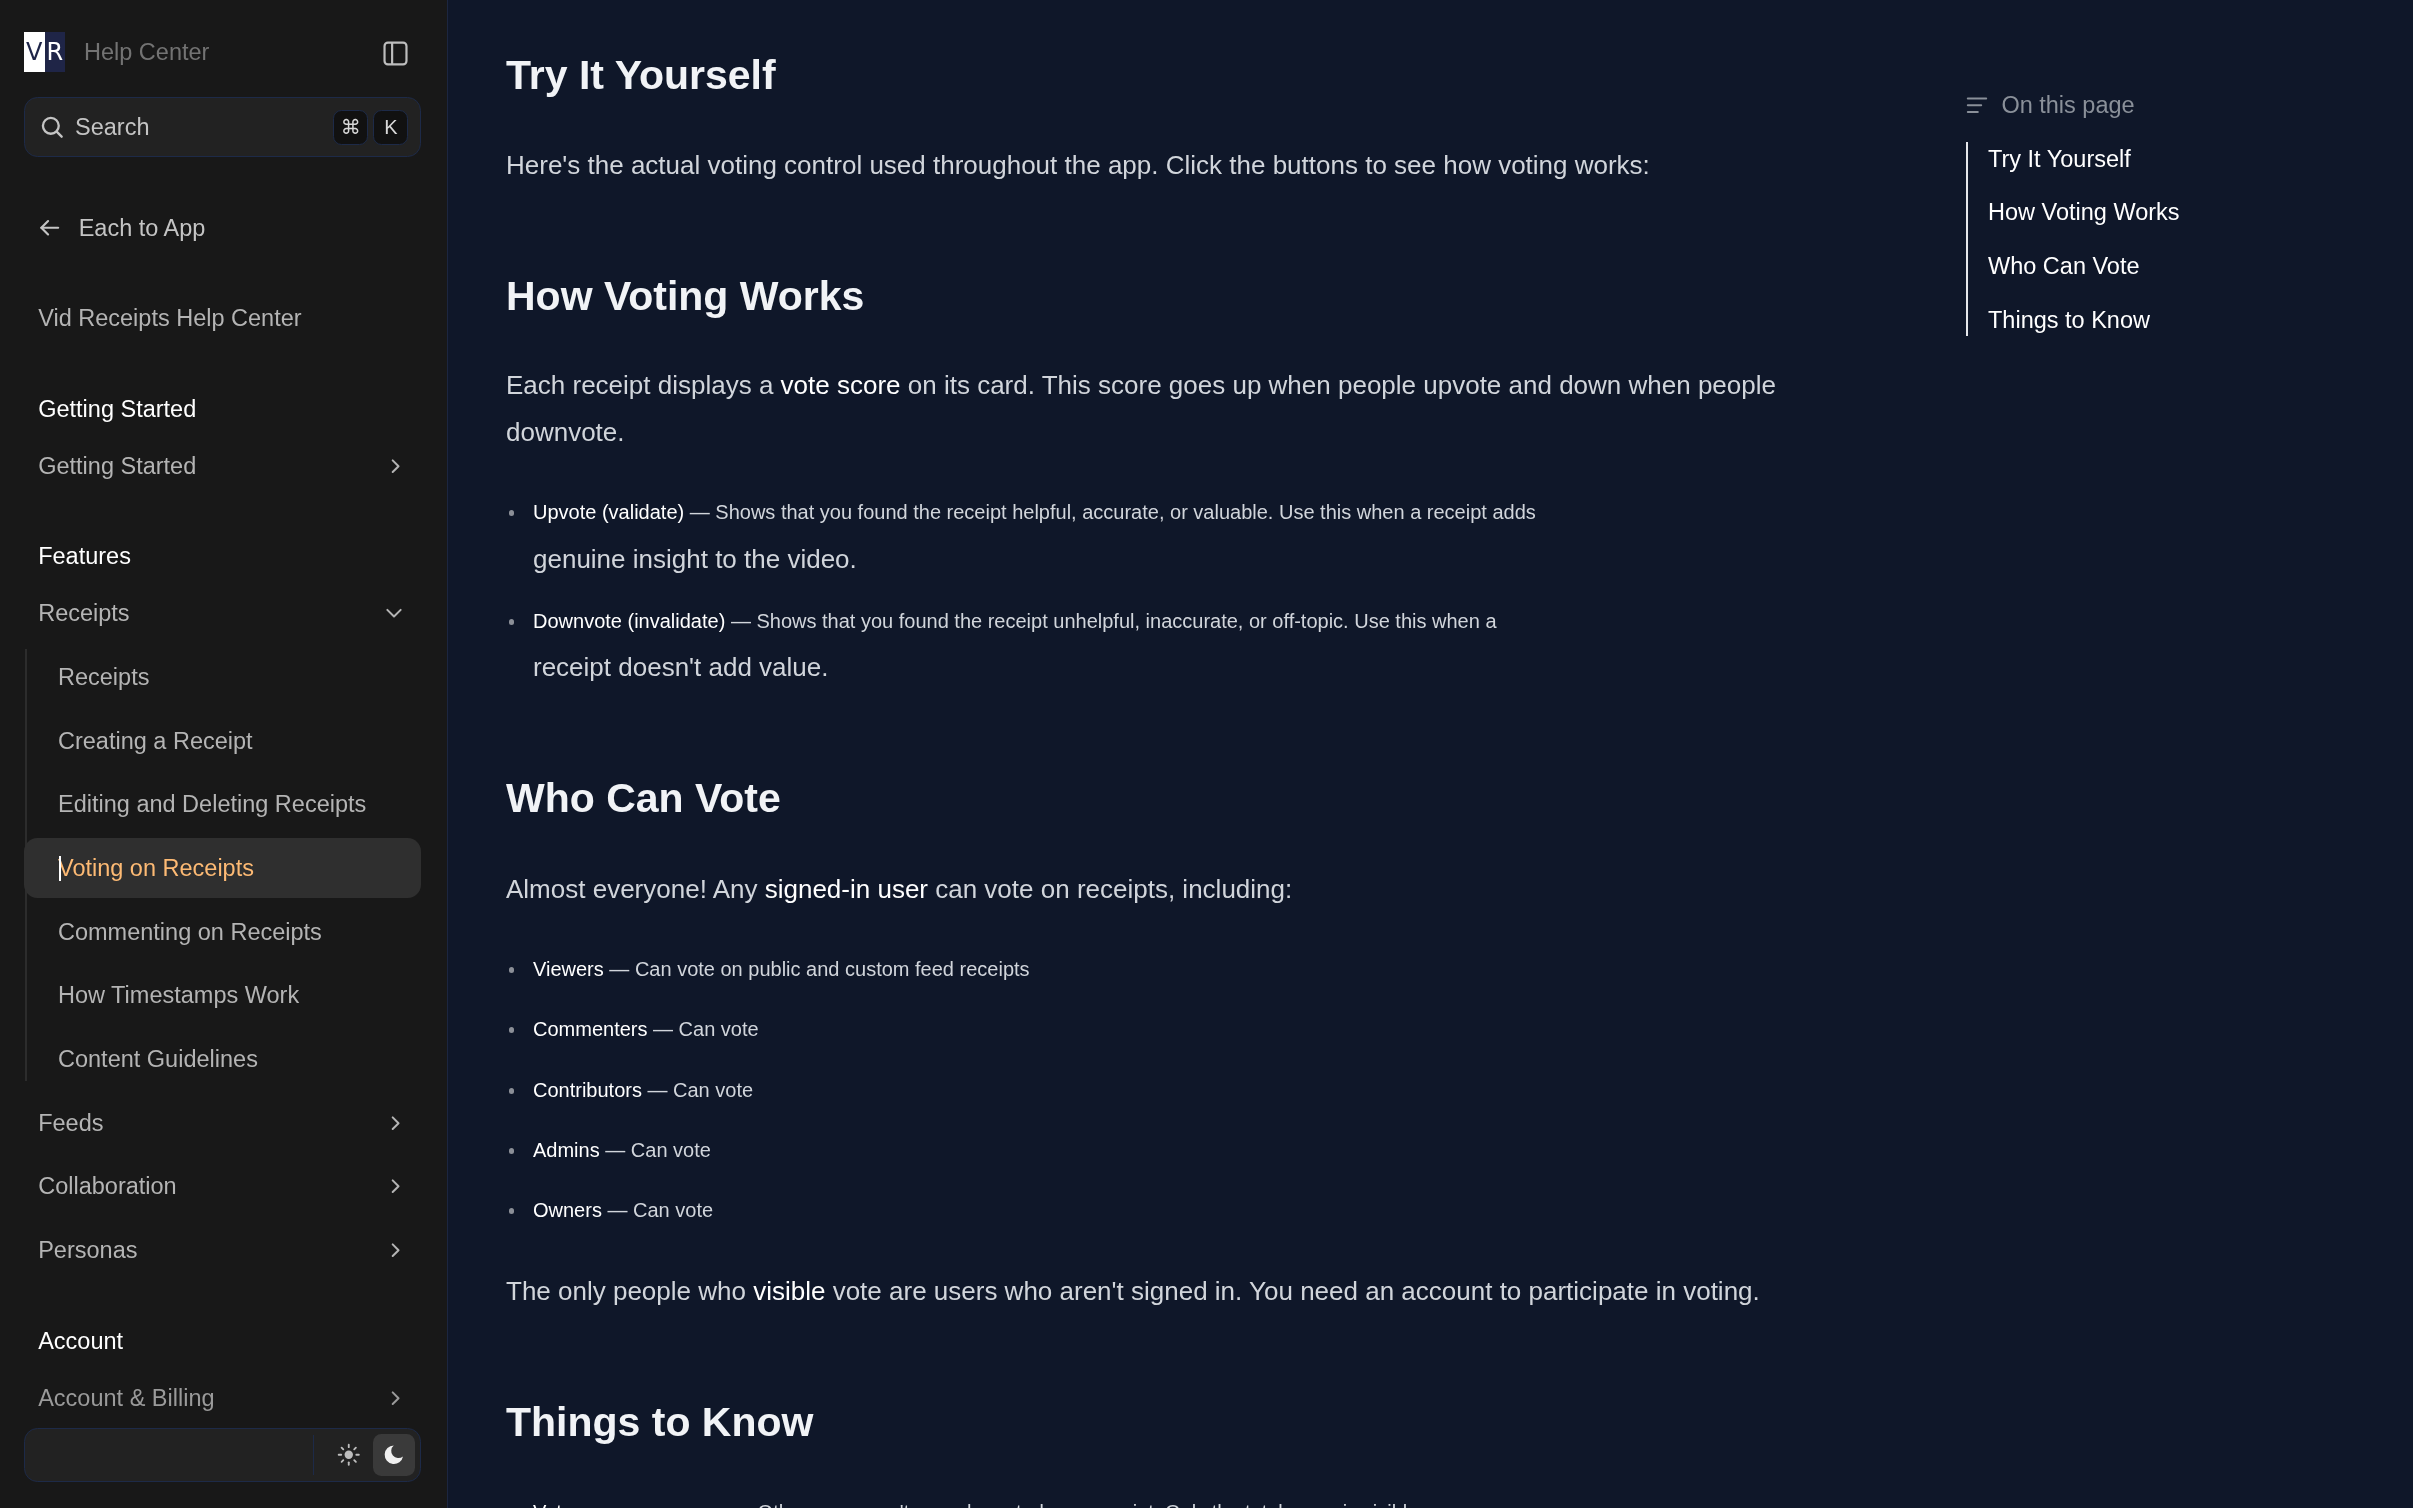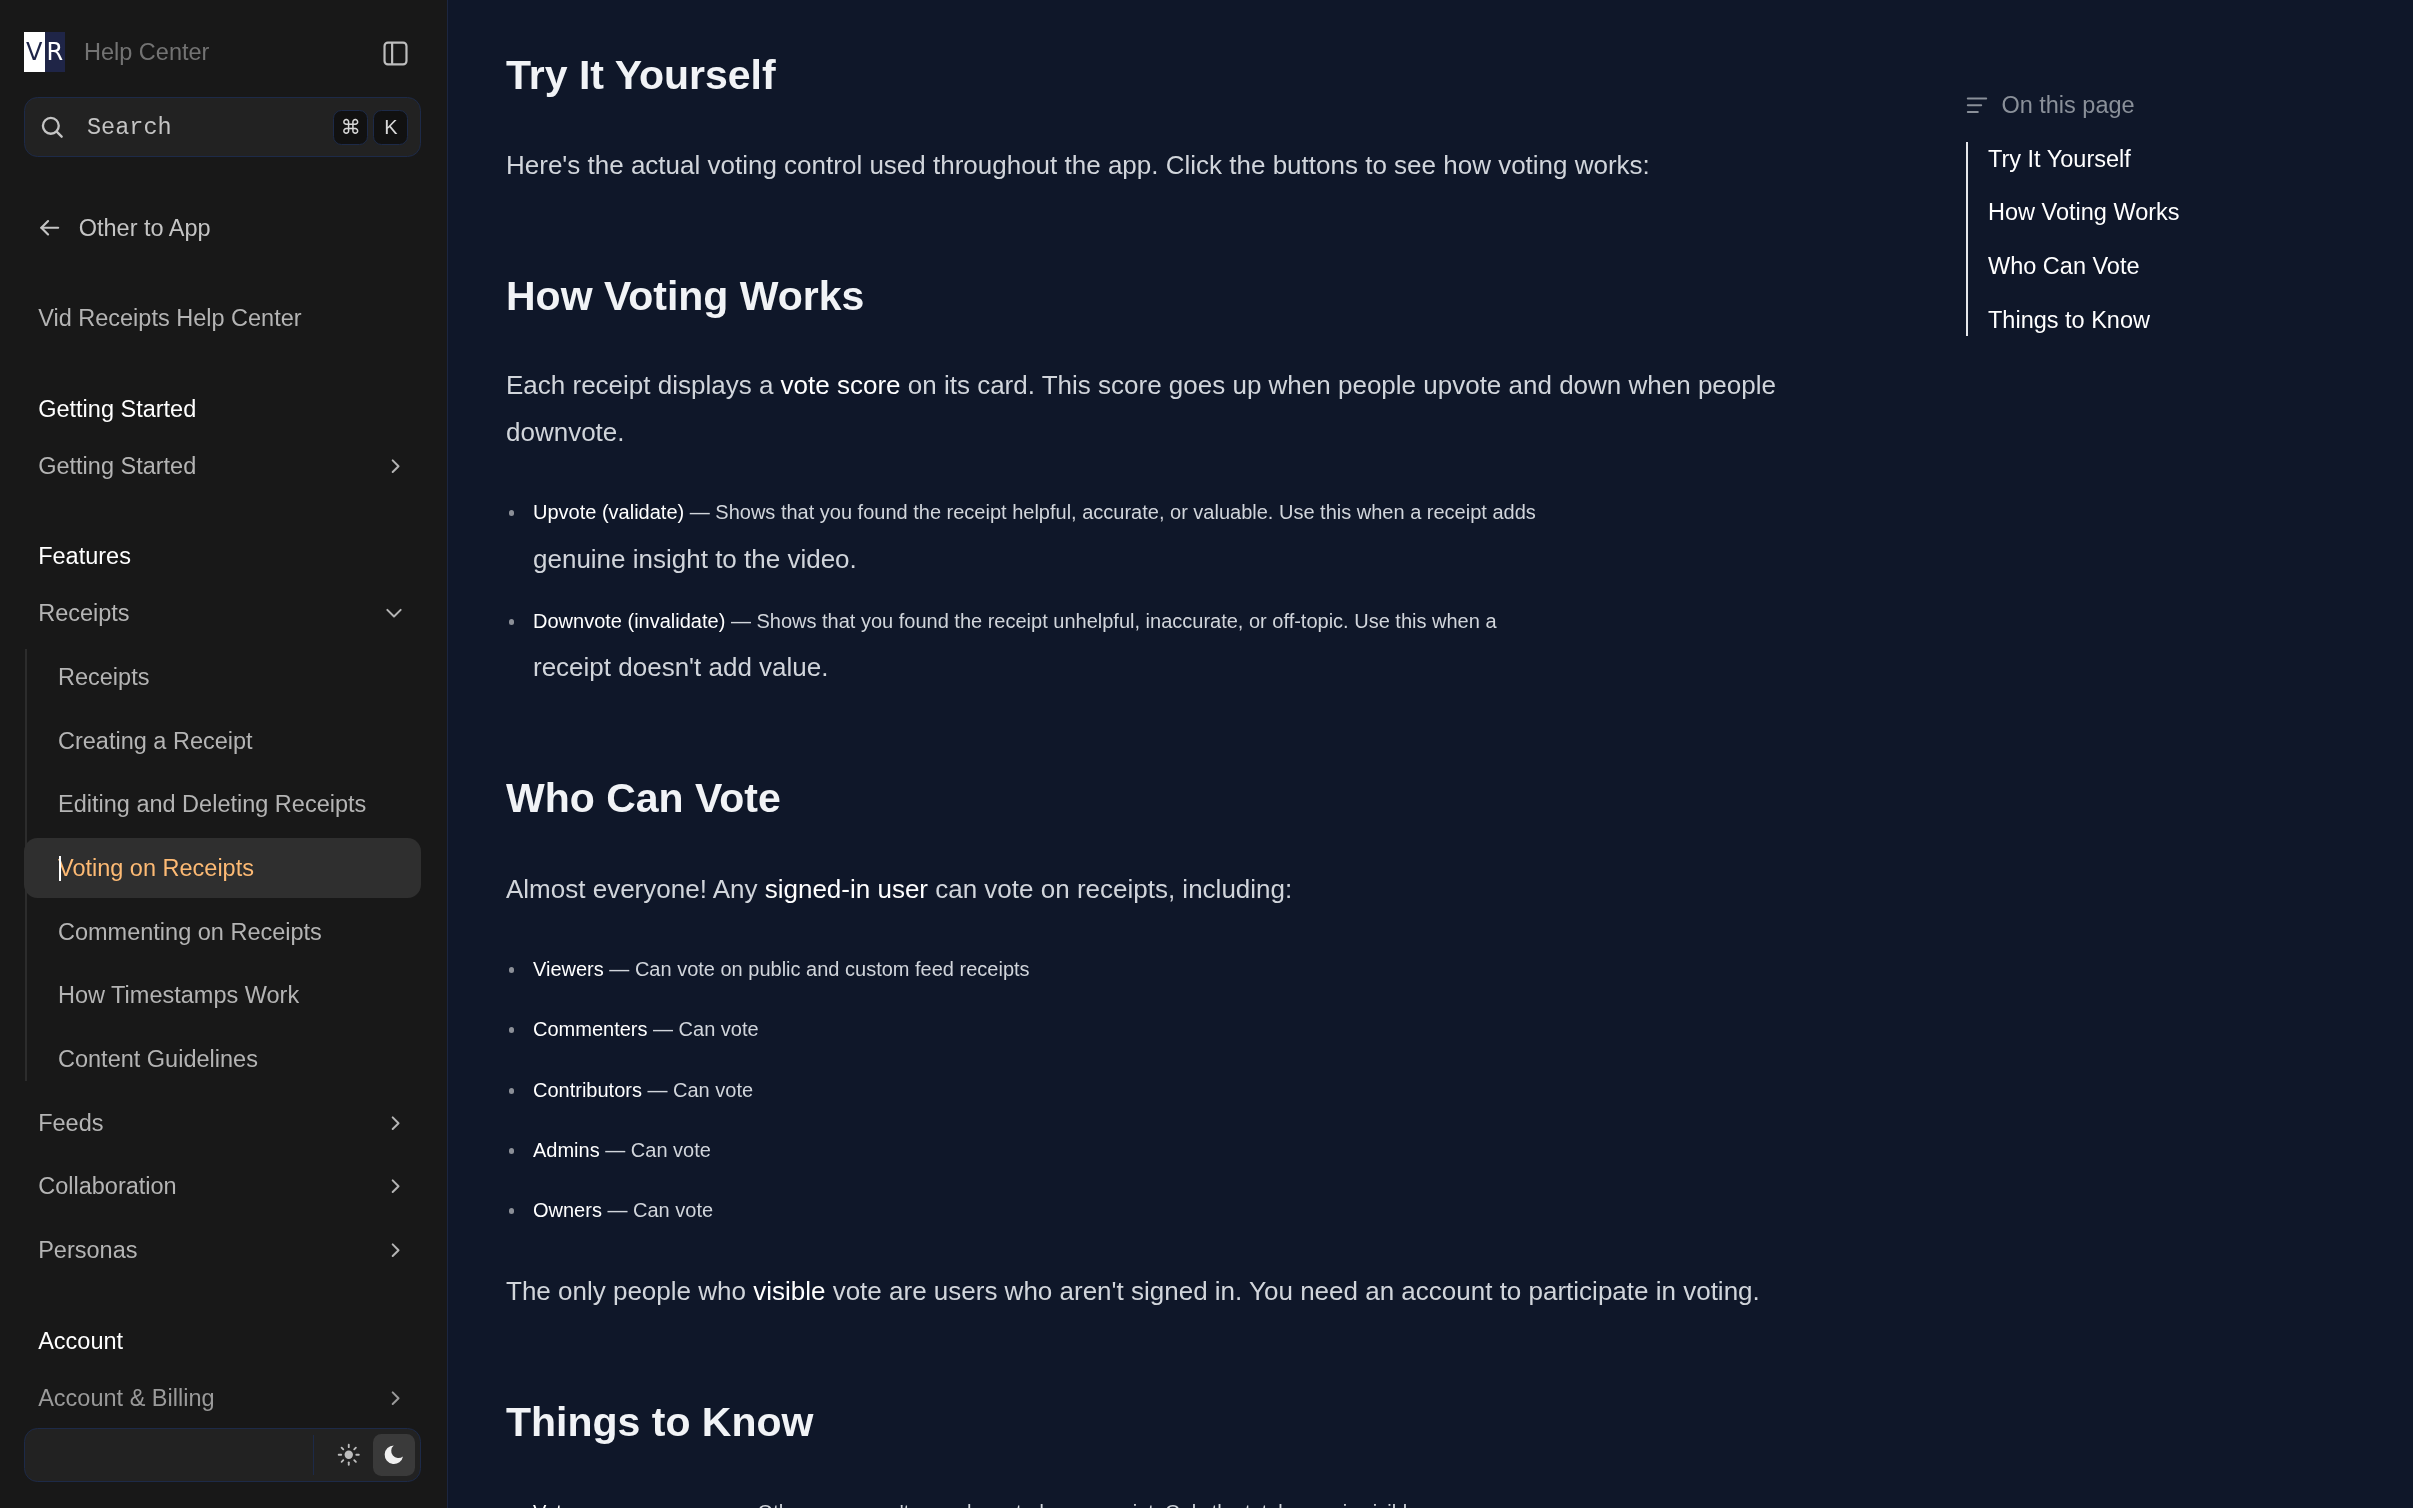--- a/index.html
+++ b/index.html
@@ -23,21 +23,21 @@
     font-size: 24px; font-family: "DejaVu Sans", sans-serif; }
   .logo .l { background: #ffffff; color: #1e2548; }
   .logo .r { background: #1f2547; color: #ffffff; }
   .brand-title { margin-left: 19px; font-size: 23.5px; color: #737373; }
   .toggle-sidebar { position: absolute; left: 379px; top: 37px; width: 32px; height: 32px; display:flex; align-items:center; justify-content:center; }
   .search {
     position: absolute; left: 24px; top: 97px; width: 397px; height: 60px;
     background: #222222; border: 1.7px solid #1d2a48; border-radius: 13.4px;
     display: flex; align-items: center; padding-left: 15px;
   }
-  .search .label { margin-left: 22px; font-size: 23.5px; color: #c4c4c4; flex: 1; font-family: Liberation Mono, monospace; }
+  .search .label { margin-left: 10px; font-size: 23.5px; color: #c4c4c4; flex: 1; }
   .kbd {
     width: 35px; height: 35px; border-radius: 8.4px; background: #111111;
     border: 1.7px solid #1d2a48; display: flex; align-items: center; justify-content: center;
     color: #d8d8d8; font-size: 20px; margin-right: 5px;
   }
   .kbd:last-child { margin-right: 11.7px; }
   .nav-row {
     position: absolute; left: 24px; width: 397px; height: 60px;
     display: flex; align-items: center; padding-left: 14.2px; padding-right: 17px;
     font-size: 23.5px; color: #b4b4b4;
@@ -103,21 +103,21 @@
     <span class="label">Search</span>
     <span class="kbd">⌘</span>
     <span class="kbd">K</span>
   </div>
 
   <div class="nav-row" style="top:198px;">
     <svg width="23.5" height="23.5" viewBox="0 0 28 28" fill="none" stroke="#c4c4c4" stroke-width="2.6" stroke-linecap="round" stroke-linejoin="round" style="margin-right:17px;">
       <line x1="24" y1="14" x2="4" y2="14"></line>
         <polyline points="12,6 4,14 12,22"></polyline>
     </svg>
-    <span class="txt" style="color:#c4c4c4;">Other to App</span>
+    <span class="txt" style="color:#c4c4c4;">Each to App</span>
   </div>
 
   <div class="nav-row" style="top:288px;">
     <span class="txt">Vid Receipts Help Center</span>
   </div>
 
   <div class="nav-row" style="top:379px;">
     <span class="txt nav-header">Getting Started</span>
   </div>
   <div class="nav-row" style="top:436px;">

